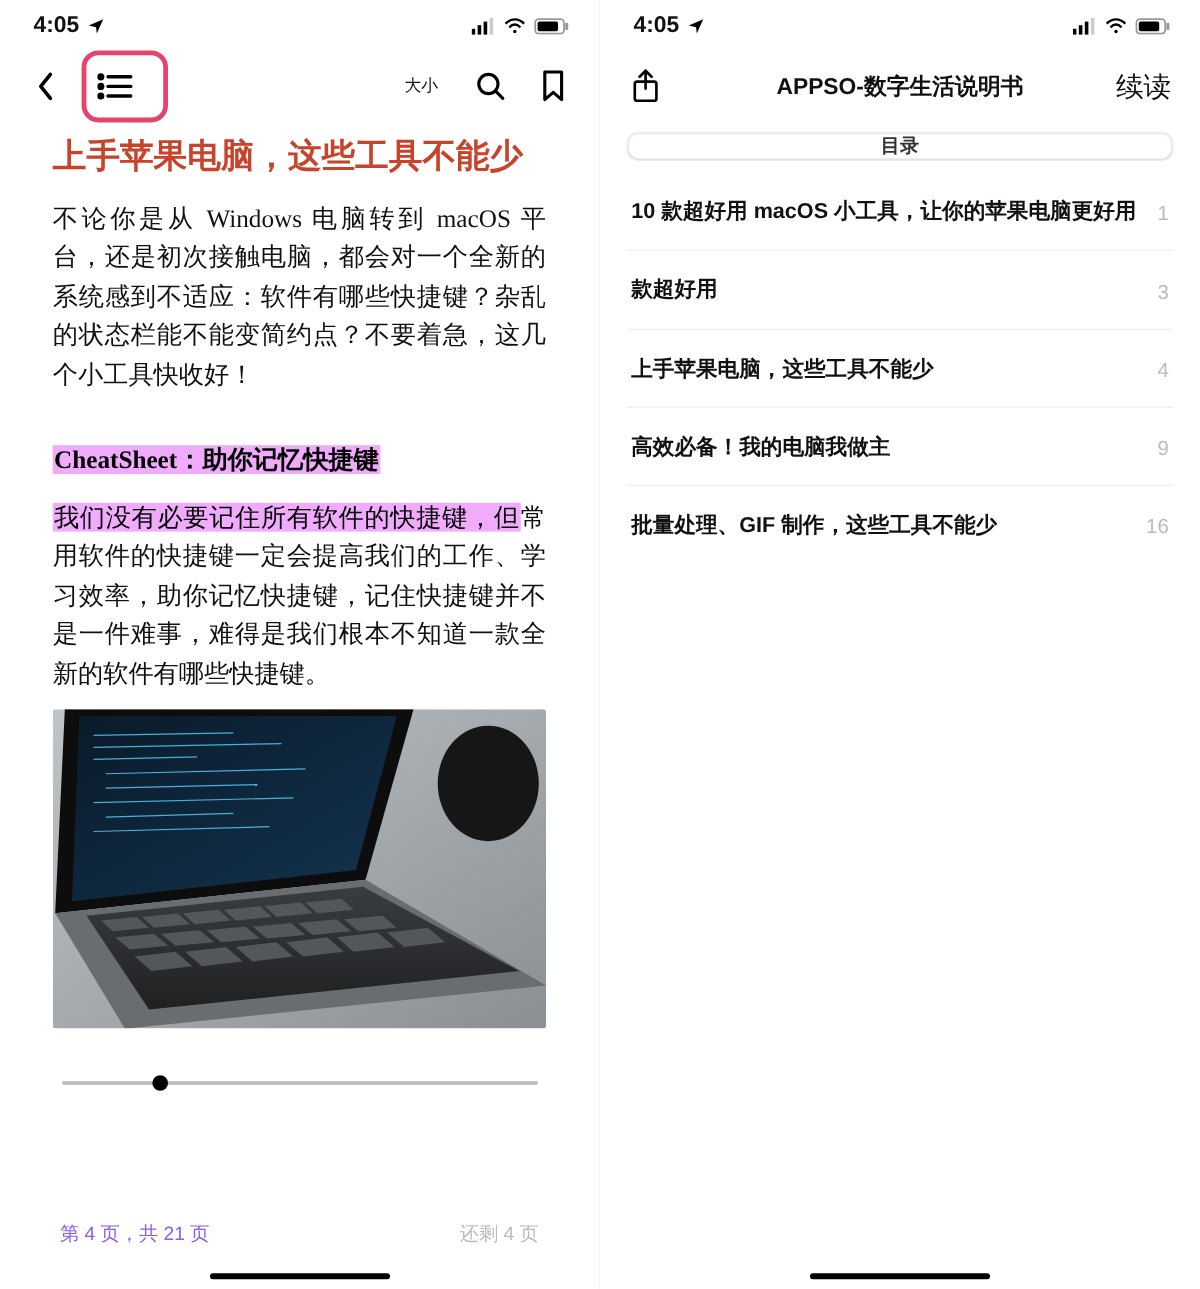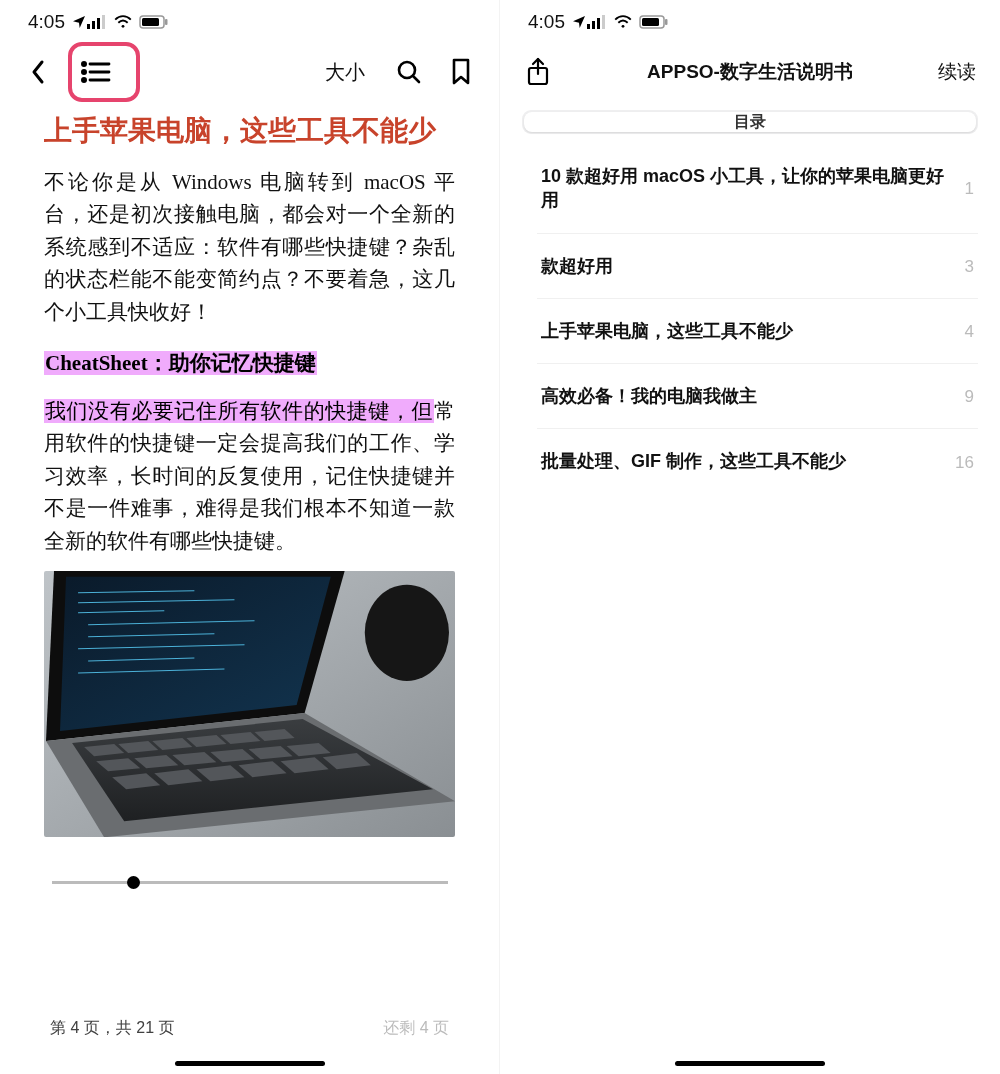--- a/index.html
+++ b/index.html
@@ -14,23 +14,23 @@
   .phone {
     width: 500px; height: 1074px;
     background: #fff;
     display: flex; flex-direction: column;
   }
   .phone.left { border-right: 1px solid #f3f3f3; }
 
   
   .statusbar {
     height: 44px;
-    display: flex; align-items: center; 
+    display: flex; align-items: center; justify-content: space-between;
     padding: 0 24px 0 28px;
-    font-size: 19px; font-weight: 400;
+    font-size: 19px; font-weight: 700;
   }
   .sb-left { display:flex; align-items:center; gap:6px; }
   .sb-right { display:flex; align-items:center; gap:6px; }
   .sb-right svg { display:block; }
 
   
   .navbar {
     height: 56px;
     display: flex; align-items: center;
     padding: 0 18px;
@@ -40,41 +40,41 @@
   .nav-spacer { flex: 1; }
   .nav-title-center {
     position:absolute; left:0; right:0; text-align:center;
     font-size: 19px; font-weight: 600; pointer-events:none;
   }
   .icon-btn {
     width: 40px; height: 40px;
     display: inline-flex; align-items:center; justify-content:center;
     color: #111;
   }
-  .text-btn { font-size: 20px; font-weight:500; }
-  .continue-btn { font-size: 19px; font-weight:500; padding-right:6px;}
+  .text-btn { font-size: 14px; font-weight:500; }
+  .continue-btn { font-size: 23px; font-weight:500; padding-right:6px;}
   .toc-highlight {
     position:absolute; left:68px; top:-2px; width:72px; height:60px;
     border: 4px solid #e6446d; border-radius: 14px;
     pointer-events:none;
   }
 
   
   .reader-body {
     flex: 1; padding: 12px 44px 0 44px;
     font-family: Georgia, "Songti SC", serif;
     display:flex; flex-direction:column;
   }
   .reader-title {
     color: #c8432b; font-size: 28px; font-weight: 700;
     line-height: 1.35; margin-bottom: 16px;
   }
   .reader-p {
     font-size: 21px; line-height: 1.55; text-align: justify;
-    margin-bottom: 20px;
+    margin-bottom: 40px;
   }
   .reader-sub {
     font-size: 21px; font-weight: 700; margin-bottom: 18px;
   }
   mark { background: #f0abfc; padding: 0 1px; }
   .reader-img {
     width: 100%; height: 266px; margin-top: 4px;
     border-radius: 2px; overflow:hidden; position:relative;
   }
   .progress-bar {
@@ -83,21 +83,21 @@
   }
   .progress-thumb {
     position:absolute; top:-5px; left:19%; width:13px; height:13px;
     background:#000; border-radius:50%;
   }
   .page-row {
     display:flex; justify-content:space-between; align-items:center;
     font-size:16px; color:#666; padding: 0 50px 12px;
     font-family:-apple-system, sans-serif;
   }
-  .page-row .current { color:#404040; font-weight:500; }
+  .page-row .current { color:#8b5cf6; font-weight:500; }
   .page-row .remain { color:#bbb; }
   .home-indicator {
     width: 150px; height: 5px; background:#000; border-radius:3px;
     margin: 10px auto 8px;
   }
 
   
   .segmented {
     margin: 10px 22px 10px; height:24px;
     background:#efeff0; border-radius:9px;
@@ -105,22 +105,22 @@
   }
   .seg-item {
     flex:1; display:flex; align-items:center; justify-content:center;
     font-size:16px; color:#333; border-radius:8px;
   }
   .seg-item.active { background:#fff; font-weight:600; box-shadow:0 1px 2px rgba(0,0,0,.1);}
 
   
   .toc-list { flex:1; padding: 0 22px; }
   .toc-item {
-    display:flex; align-items:center; gap:14px;
-    padding: 20px 4px; border-bottom:1px solid #f0f0f0;margin-left:15px;
+    display:flex; align-items:flex-end; gap:14px;
+    padding: 20px 4px; border-bottom:1px solid #f0f0f0;
   }
   .toc-item:last-child{border-bottom:none;}
   .toc-item .tt { flex:1; font-size:18px; font-weight:600; line-height:1.35; }
   .toc-item .pg { color:#bbb; font-size:17px; font-weight:400; padding-top:2px;}
 </style>
 </head>
 <body>
 
 <div class="phone left">
   <div class="statusbar">
@@ -179,21 +179,21 @@
       <svg width="20" height="28" viewBox="0 0 20 28" fill="none" stroke="#000" stroke-width="2.6" stroke-linejoin="round">
           <path d="M3 2 H17 V25 L10 19 L3 25 Z"></path>
         </svg>
     </span>
   </div>
 
   <div class="reader-body">
     <div class="reader-title">上手苹果电脑，这些工具不能少</div>
     <div class="reader-p">不论你是从 Windows 电脑转到 macOS 平台，还是初次接触电脑，都会对一个全新的系统感到不适应：软件有哪些快捷键？杂乱的状态栏能不能变简约点？不要着急，这几个小工具快收好！</div>
     <div class="reader-sub"><mark>CheatSheet：助你记忆快捷键</mark></div>
-    <div class="reader-p" style="margin-bottom:10px;"><mark>我们没有必要记住所有软件的快捷键，但</mark><span>常用软件的快捷键一定会提高我们的工作、学习效率，长时间的反复使用，记住快捷键并不是一件难事，难得是我们根本不知道一款全新的软件有哪些快捷键。</span></div>
+    <div class="reader-p" style="margin-bottom:10px;"><mark>我们没有必要记住所有软件的快捷键，但</mark><span>常用软件的快捷键一定会提高我们的工作、学习效率，助你记忆快捷键，记住快捷键并不是一件难事，难得是我们根本不知道一款全新的软件有哪些快捷键。</span></div>
 
     <div class="reader-img">
       <svg width="100%" height="100%" viewBox="0 0 410 266" preserveAspectRatio="xMidYMid slice">
         <defs>
           <linearGradient id="bg" x1="0" y1="0" x2="1" y2="1">
               <stop offset="0" stop-color="#bfc4c8"></stop>
               <stop offset="1" stop-color="#8a8f93"></stop>
             </linearGradient>
           <linearGradient id="scr" x1="0" y1="0" x2="1" y2="1">
               <stop offset="0" stop-color="#0a1a2a"></stop>

